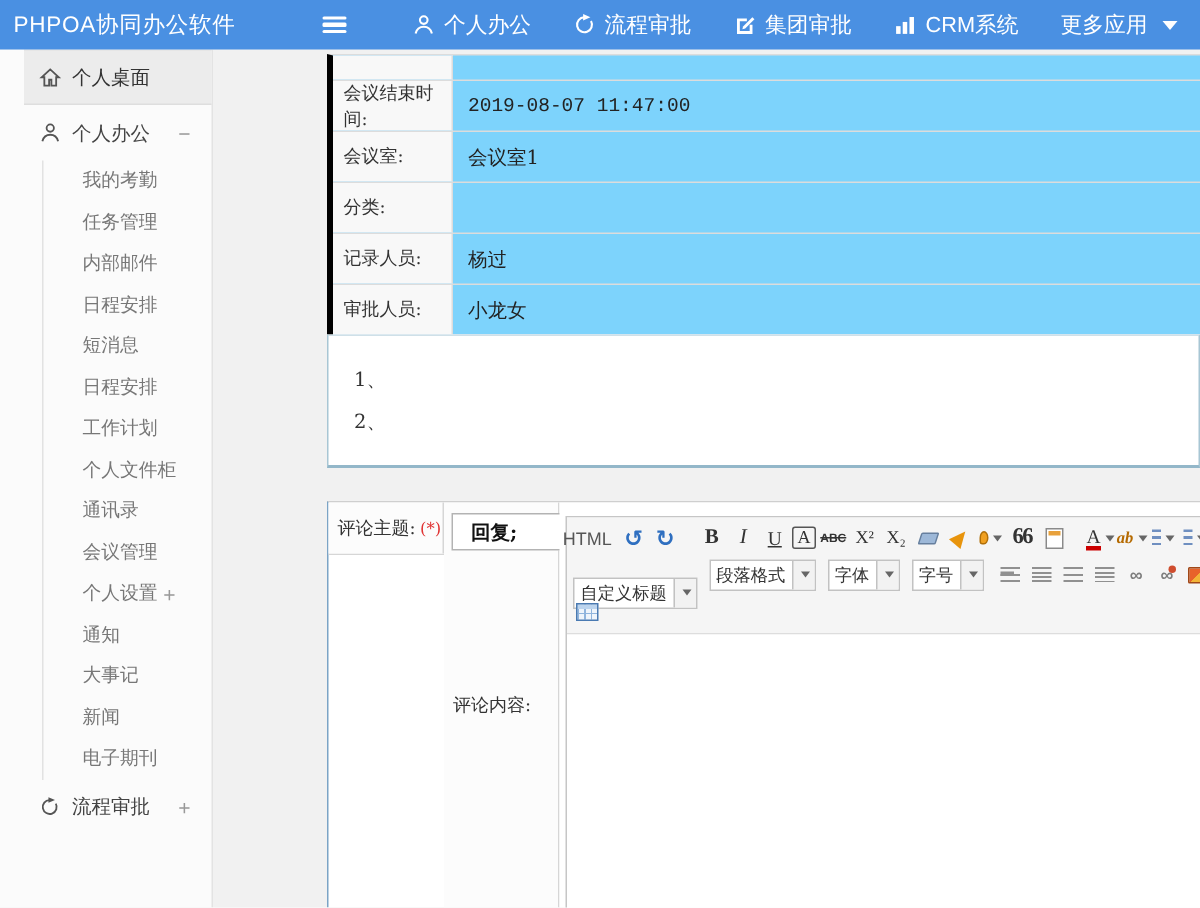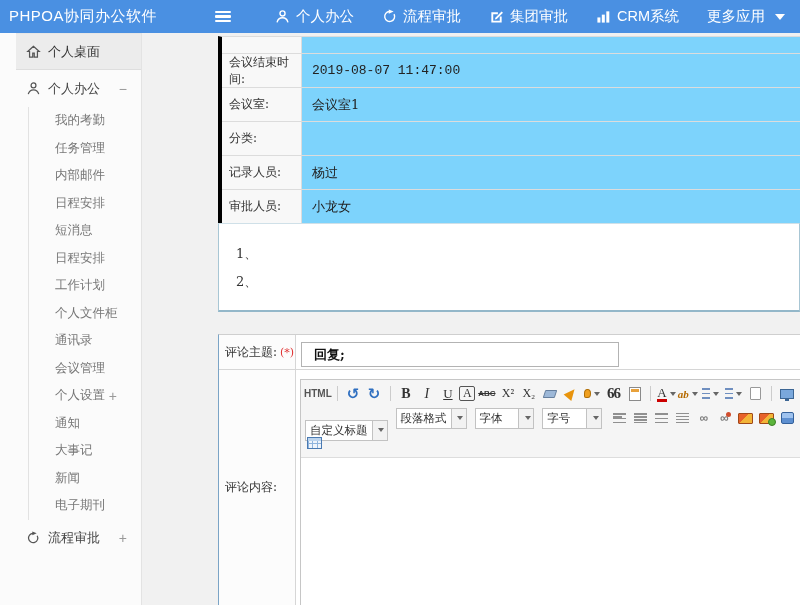--- a/index.html
+++ b/index.html
@@ -49,42 +49,42 @@
   .mono { font-family:"Liberation Mono","DejaVu Sans Mono",monospace; font-size:13px; }
 
   
   .content-box { position:absolute; left:75px; top:190px; right:0; height:89px; background:#fff;
                  border:1px solid #a8c6d4; border-bottom:2px solid #93b7c9; border-top:1px solid #cfe0e8;
                  padding:16px 0 0 17px; font-family:"DejaVu Serif","Liberation Serif",serif;
                  font-size:13px; color:#333; line-height:28px; }
 
   
   .ctable { position:absolute; left:75px; top:301px; right:0; bottom:0; background:#fff;
-            border-top:1px solid #cfcfcf; border-left:1px solid #7ba4c6; display:flex; flex-direction:column; }
+            border-top:1px solid #cfcfcf; border-left:1px solid #7ba4c6; display:flex; }
   .crow { display:flex; }
   .crow-subject { height:35px; border-bottom:1px solid #d6d6d6; }
   .crow-content { flex:1; }
   .clabel { width:77px; border-right:1px solid #d6d6d6; background:#fcfcfc; display:flex; align-items:center;
             padding-left:6px; font-family:"DejaVu Serif","Liberation Serif",serif; font-size:12px; color:#333;
             gap:3px; }
   .req { color:#e03333; font-size:11px; }
   .cvalue { flex:1; position:relative; background:#fff; }
   .subject-input { position:absolute; left:5px; top:7px; width:318px; height:25px; border:1px solid #b3b3b3;
                    font-family:"DejaVu Serif","Liberation Serif",serif; font-weight:bold; font-size:13px;
                    color:#111; padding:0 12px; background:#fff; }
 
   
   .editor { position:absolute; left:4px; top:9px; right:-2px; bottom:-2px; border:1px solid #c6c6c6;
             background:#fff; display:flex; flex-direction:column; }
   .toolbar { background:#f5f5f5; border-bottom:1px solid #ddd; padding:2px 4px 3px 4px; }
   .tb-row { display:flex; align-items:center; height:23px; gap:2px; }
   .tb-btn { min-width:19px; height:19px; display:flex; align-items:center; justify-content:center;
             font-size:12px; color:#333; cursor:pointer; border-radius:2px; padding:0 2px; }
   .sep { width:1px; height:15px; background:#ccc; margin:0 4px; }
-  .b-html { font-size:10px; color:#555; font-weight:bold; letter-spacing:0; }
+  .b-html { font-size:12px; color:#555; font-weight:normal; letter-spacing:0; }
   .b-undo,.b-redo { color:#2f6fc0; font-size:15px; font-weight:bold; }
   .b-bold { font-family:"Liberation Serif",serif; font-weight:bold; font-size:14px; }
   .b-italic { font-family:"Liberation Serif",serif; font-style:italic; font-size:14px; }
   .b-under { font-family:"Liberation Serif",serif; font-size:13px; text-decoration:underline; }
   .b-fontbox { font-family:"Liberation Serif",serif; font-size:12px; border:1px solid #555; width:16px; height:15px; min-width:16px; }
   .b-strike { font-size:8px; text-decoration:line-through; font-weight:bold; }
   .b-supsub { font-family:"Liberation Serif",serif; font-size:12px; }
   .b-quote { font-family:"Liberation Serif",serif; font-weight:bold; font-size:15px; letter-spacing:-1px; }
   .b-fcolor { font-family:"Liberation Serif",serif; font-size:13px; border-bottom:3px solid #c00; line-height:13px; }
   .b-hl { font-family:"Liberation Serif",serif; font-size:11px; font-style:italic; color:#b56a00; font-weight:bold; }

